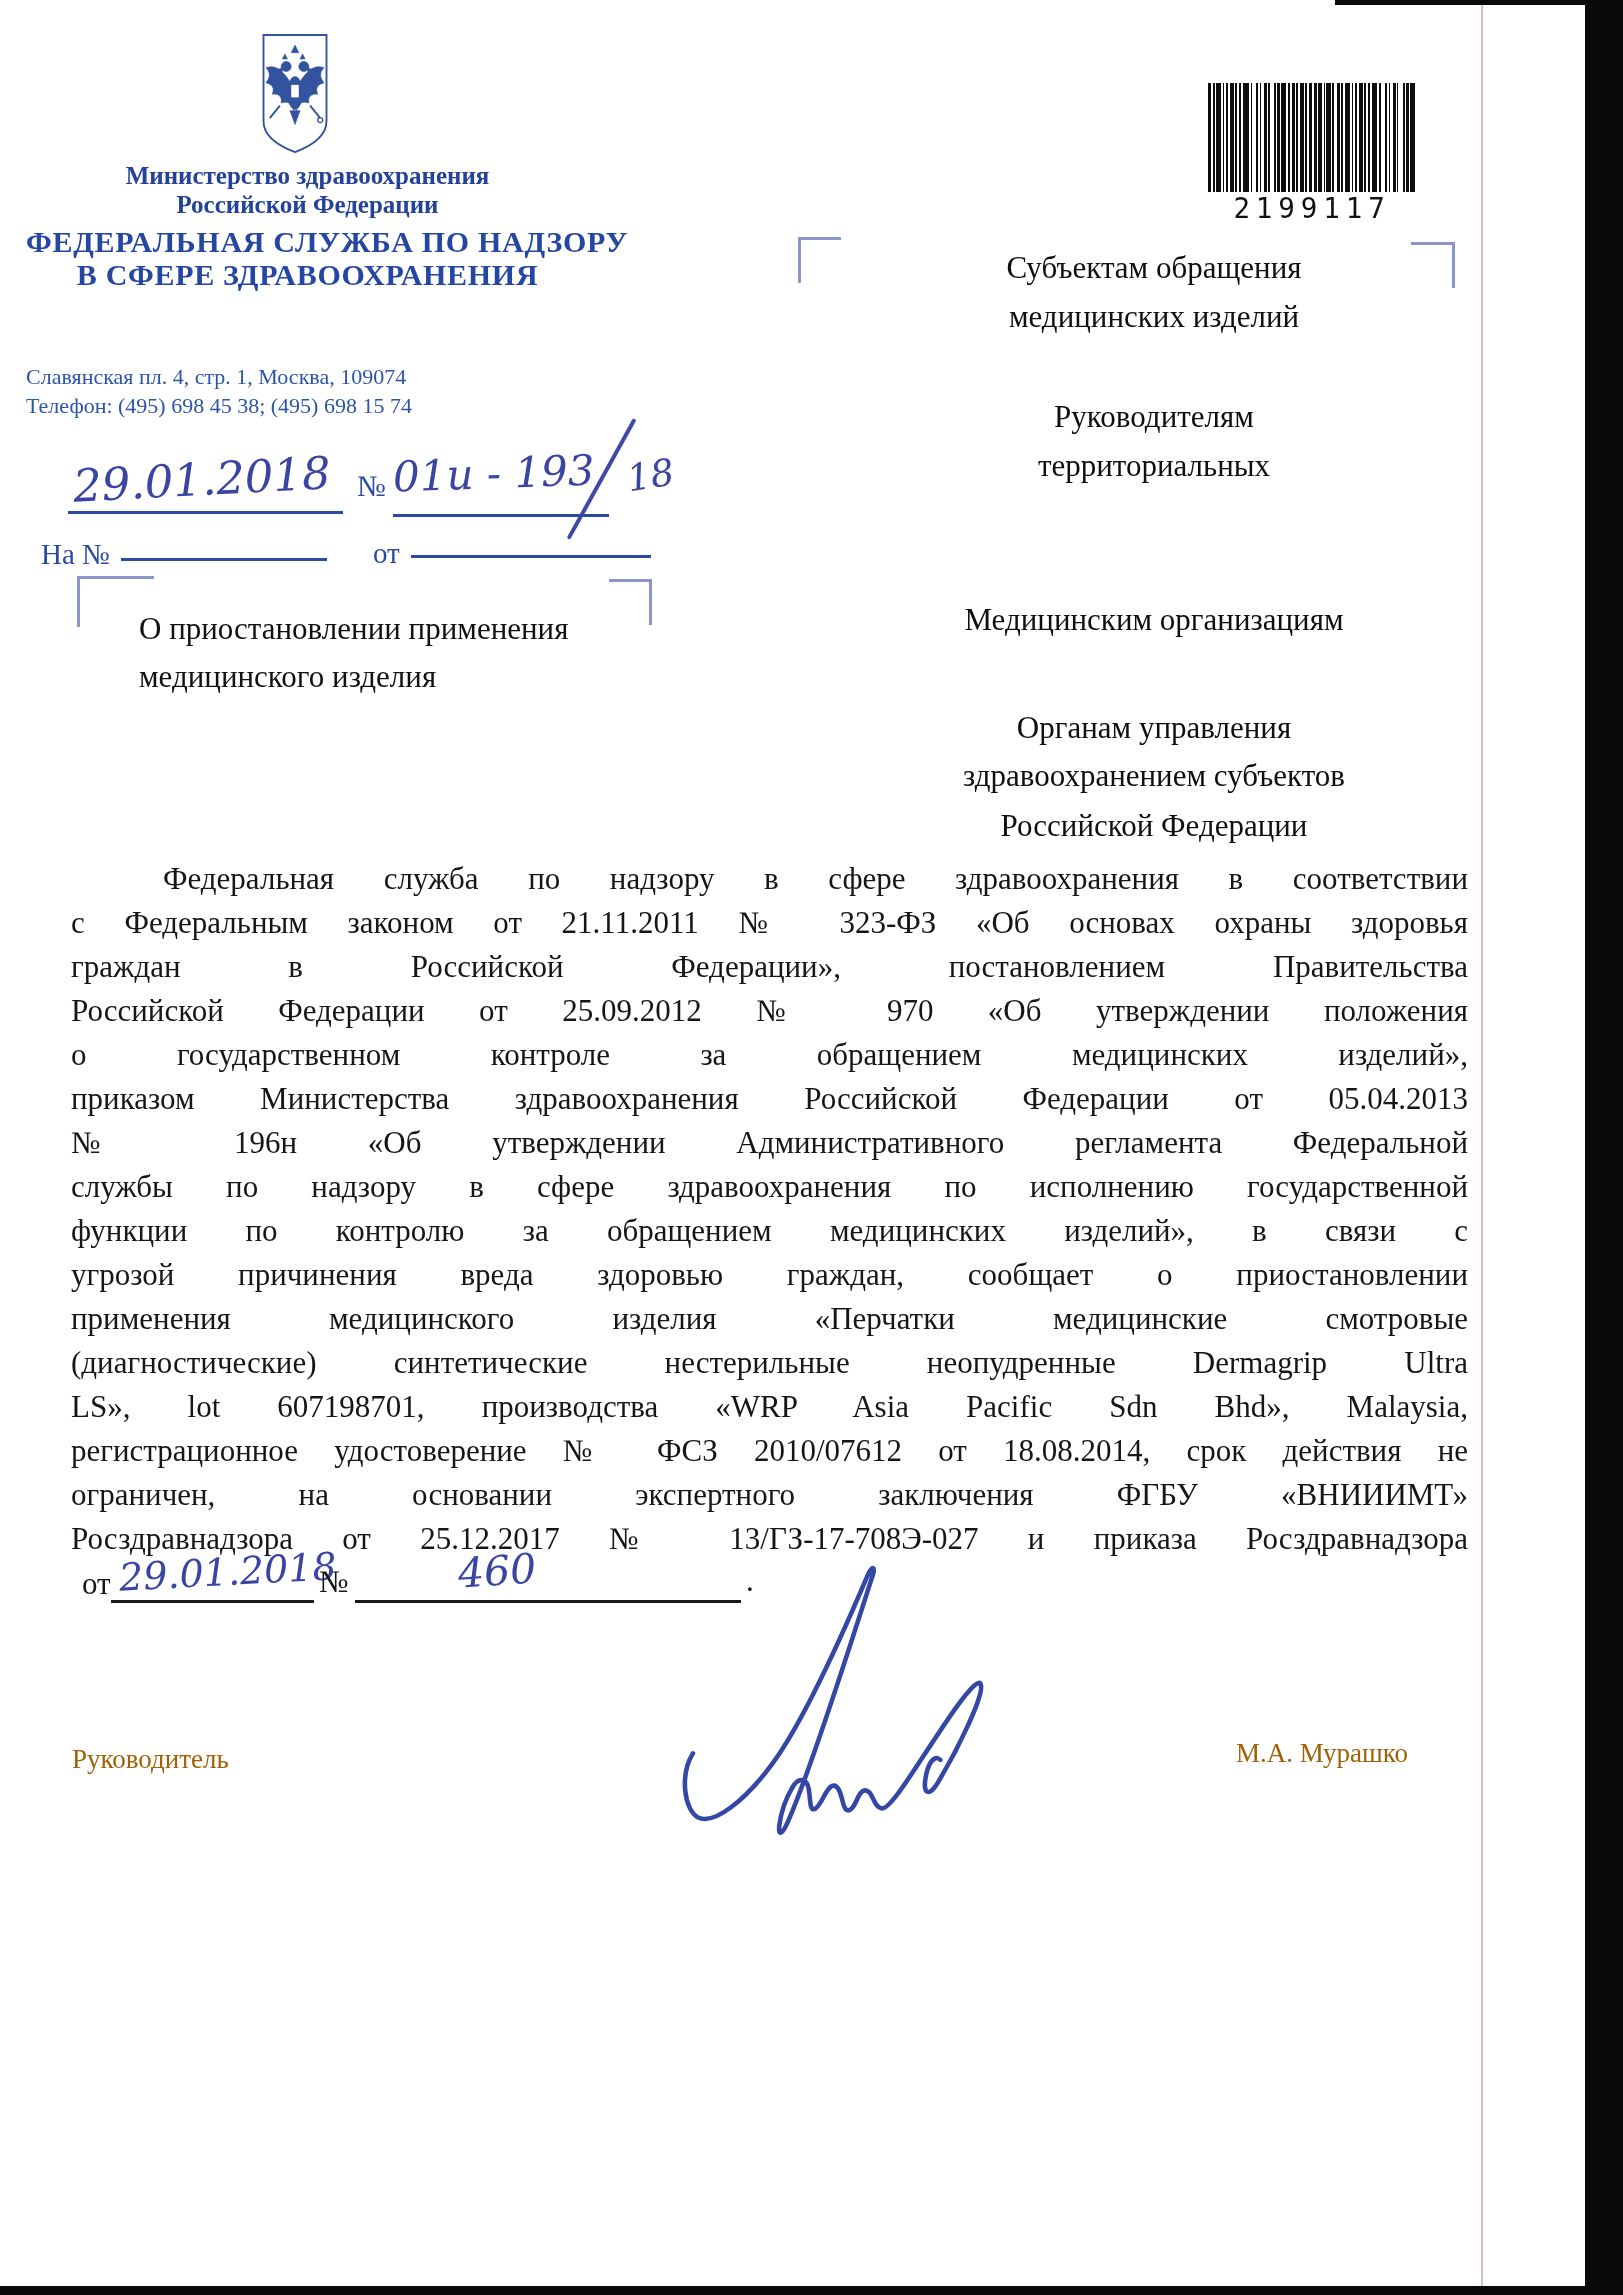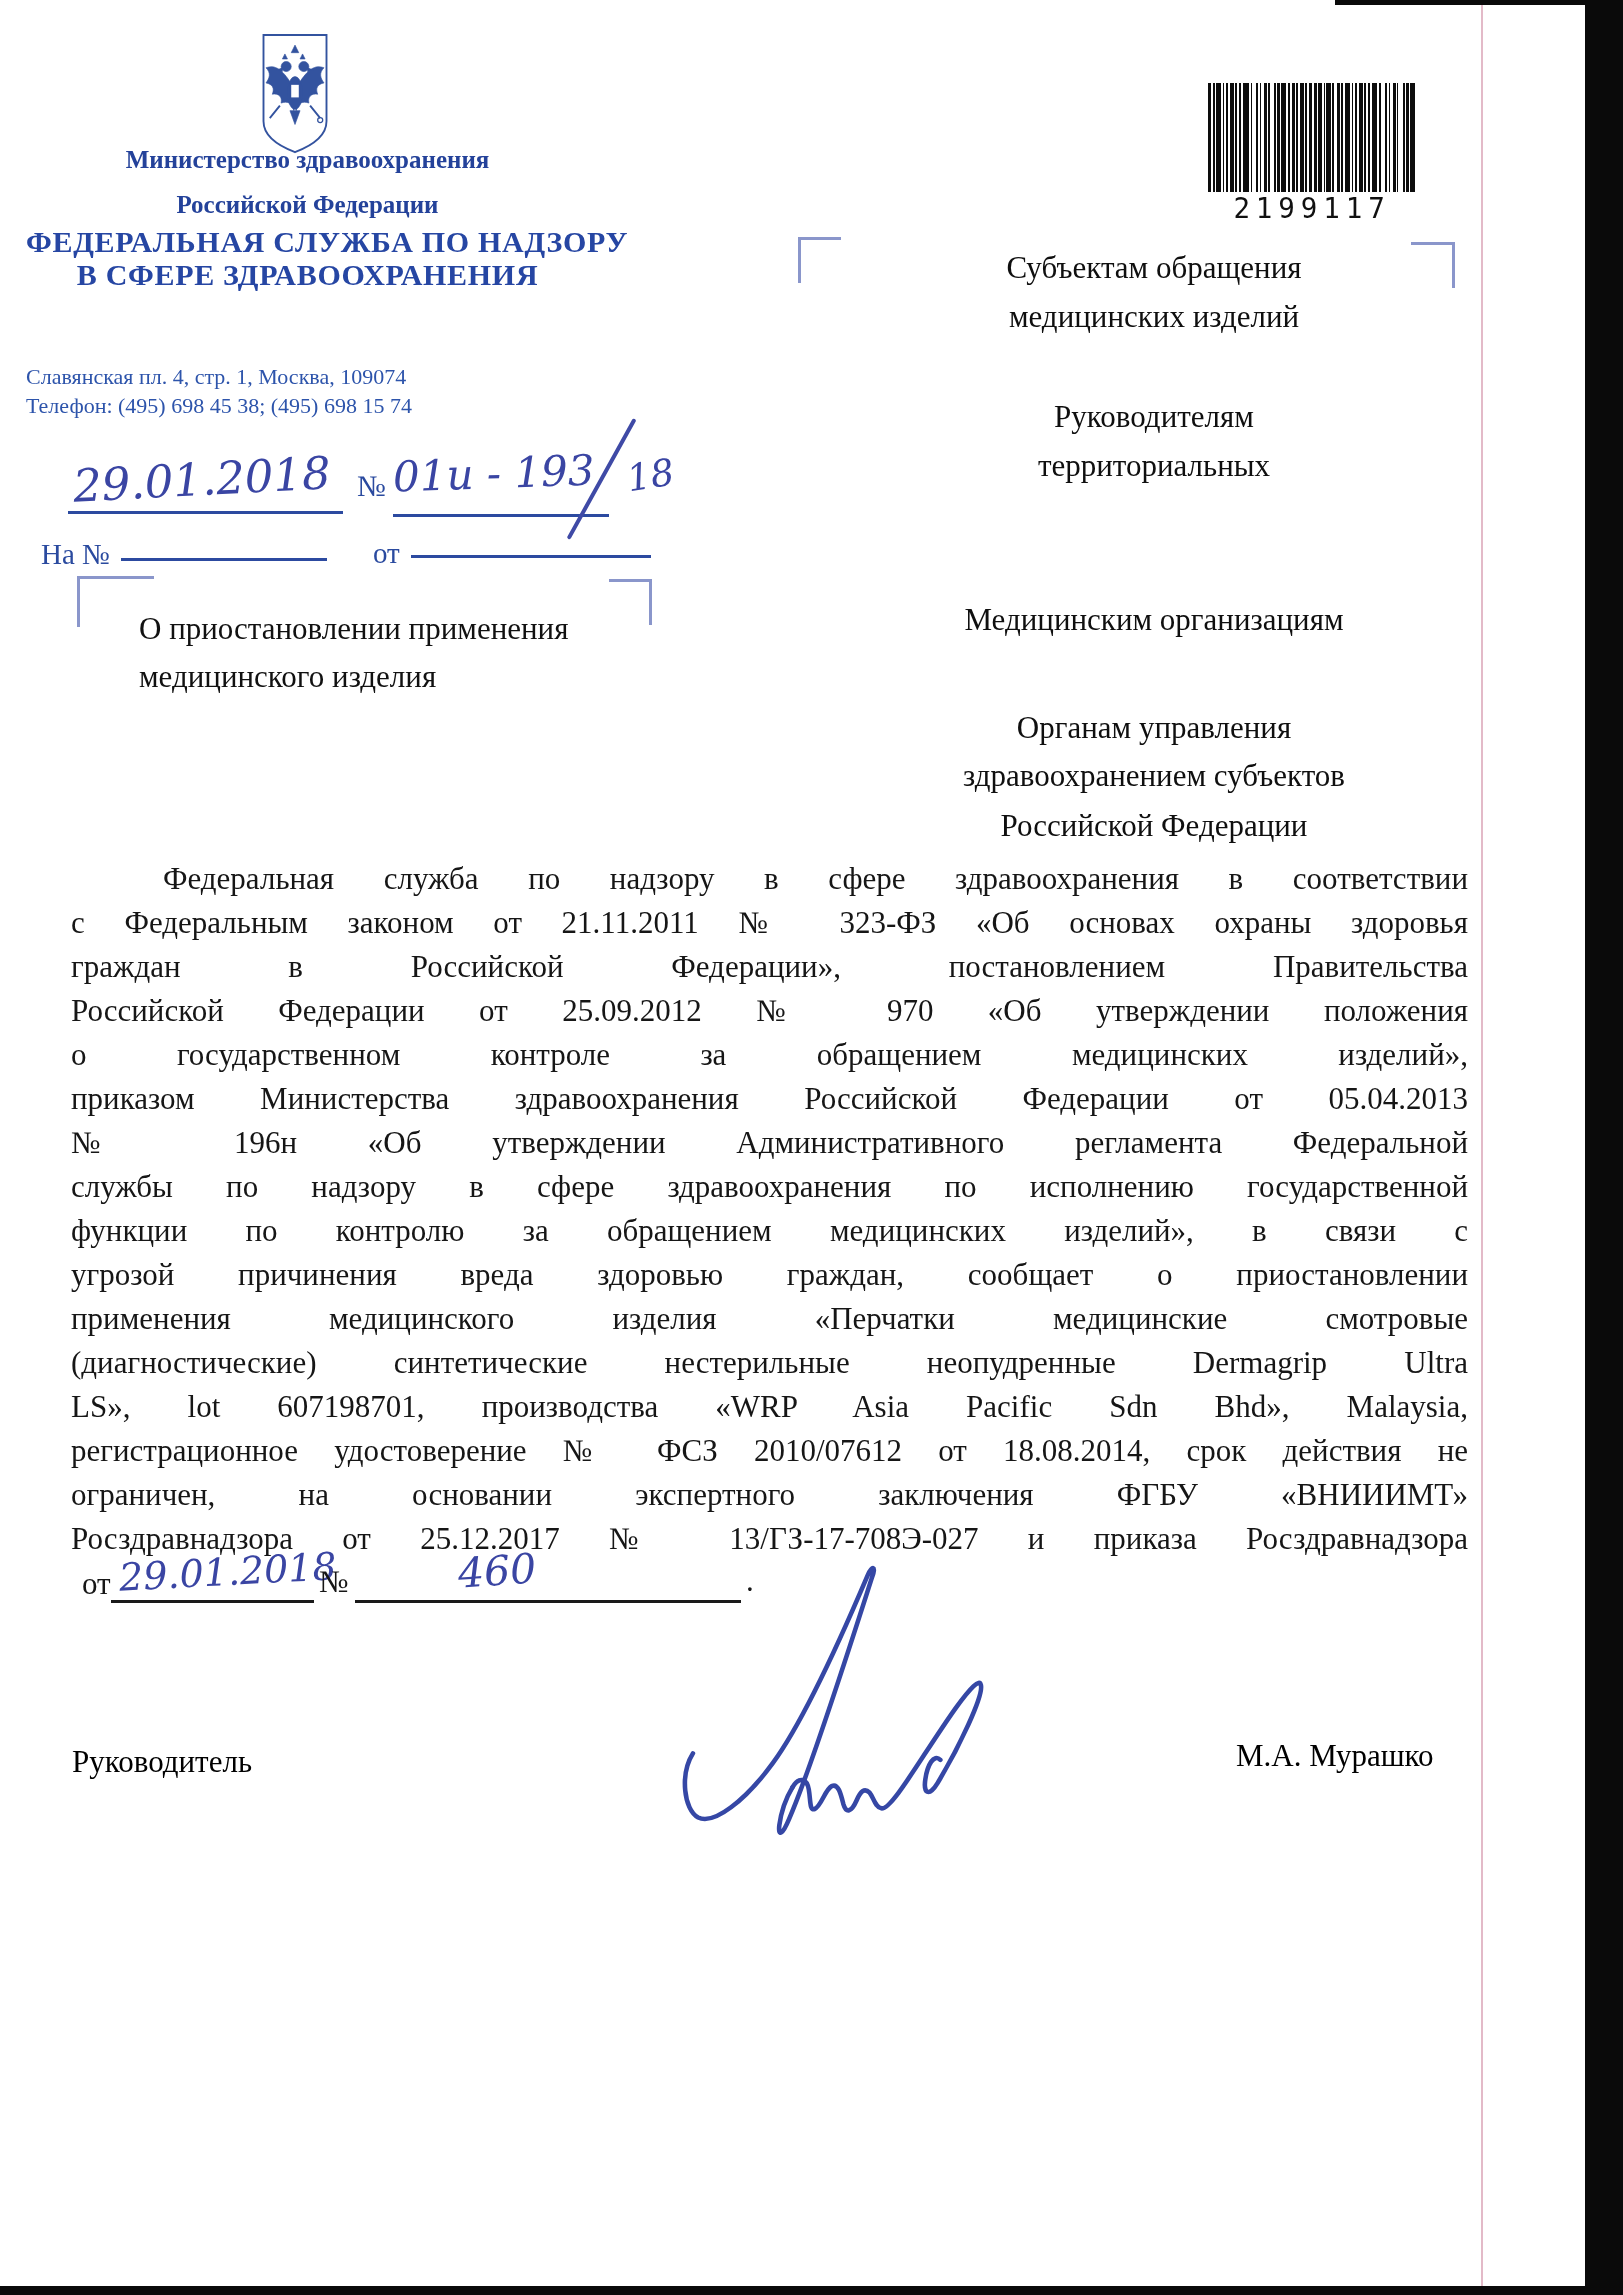--- a/index.html
+++ b/index.html
@@ -45,21 +45,21 @@
      font-size:31px;color:#0f0f0f;white-space:nowrap;}
   
   .subject{left:139px;top:605px;width:524px;font-size:31px;line-height:48px;color:#111;}
   
   .body-text{left:71px;top:857px;width:1397px;color:#161616;}
   .body-line{height:44px;line-height:44px;font-size:31px;
      text-align:justify;text-align-last:justify;white-space:nowrap;}
   .body-line.indent{padding-left:92px;font-family:Liberation Serif, serif;}
   .black47{font-size:31px;color:#161616;white-space:nowrap;}
   
-  .sig-label{font-size:31px;color:#000000;white-space:nowrap;font-family:Liberation Serif, serif;}
+  .sig-label{font-size:27px;color:#a16207;white-space:nowrap;font-family:Liberation Serif, serif;}
 </style>
 </head>
 <body>
 
 <div class="page">
 
   <div class="abs artifact-pink-line"></div>
   <div class="abs artifact-right-band"></div>
   <div class="abs artifact-top-sliver"></div>
   <div class="abs artifact-bottom-strip"></div>
@@ -87,21 +87,21 @@
       <path d="M52,128 L60,150 L68,128 Z" stroke-width="1"></path>
 
       <rect x="53" y="86" width="14" height="22" fill="#ffffff" stroke-width="2"></rect>
 
       <path d="M36,120 L20,140 M84,120 L100,140" stroke-width="3"></path>
       <circle cx="100" cy="143" r="4" fill="none" stroke-width="2"></circle>
     </g>
   </svg>
 
   <div class="abs letterhead" style="height:406px;">
-    <div class="ministry-line" style="top:120px">Министерство здравоохранения</div>
+    <div class="ministry-line" style="top:136px">Министерство здравоохранения</div>
     <div class="ministry-line" style="top:165px">Российской Федерации</div>
     <div class="service-line" style="top:199px">ФЕДЕРАЛЬНАЯ СЛУЖБА ПО НАДЗОРУ</div>
     <div class="service-line" style="top:232px">В СФЕРЕ ЗДРАВООХРАНЕНИЯ</div>
     <div class="addr-line" style="top:338px">Славянская пл. 4, стр. 1, Москва, 109074</div>
     <div class="addr-line" style="top:367px">Телефон: (495) 698 45 38; (495) 698 15 74</div>
   </div>
 
   <span class="abs hw" style="left:73px;top:453px;font-size:45px;transform:rotate(-3deg)">29.01.2018</span>
   <div class="abs ul-blue" style="left:68px;top:511px;width:275px"></div>
   <span class="abs form-label" style="left:357px;top:469px;font-size:30px">№</span>

